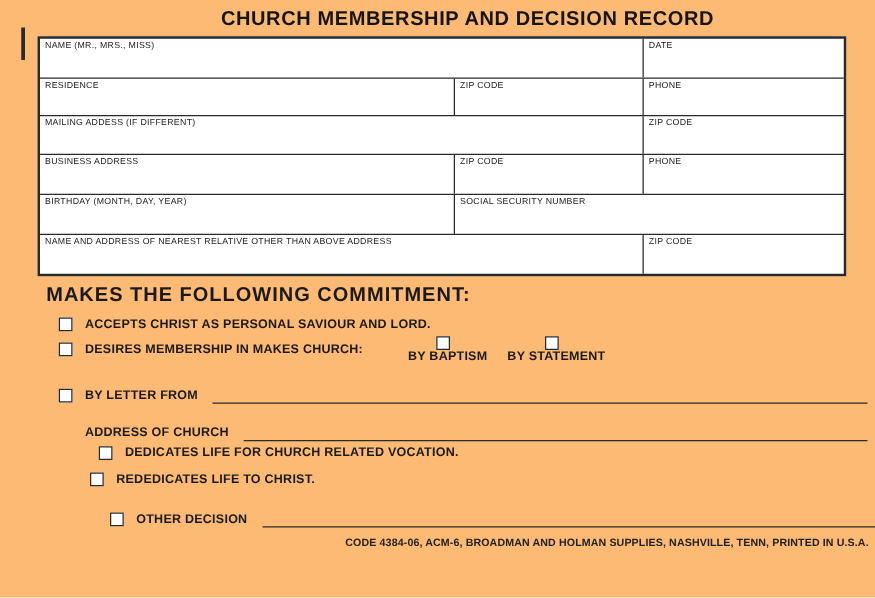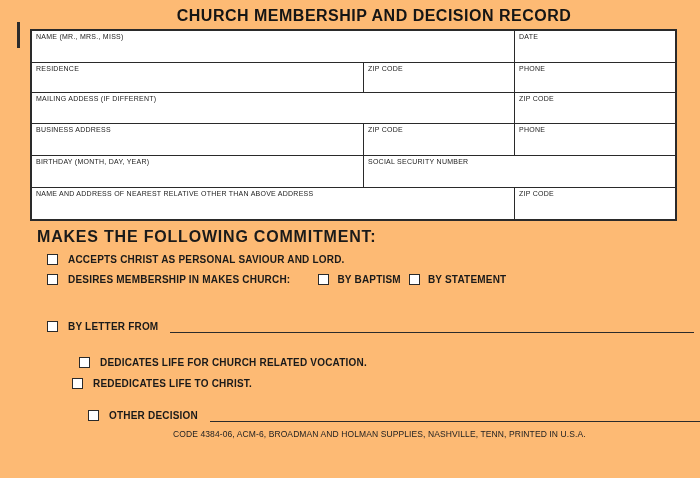--- a/index.html
+++ b/index.html
@@ -40,38 +40,38 @@
   }
   .c-row { position:absolute; left:47px; height:13px; display:flex; align-items:center; }
   .cbx {
     width:11px; height:11px; box-sizing:border-box; border:1.6px solid #2a2a2a;
     background:#fff; flex:0 0 auto;
   }
   .c-label {
     margin-left:10px; font-size:10px; font-weight:bold; letter-spacing:0.2px;
     color:#1a1a1a; white-space:nowrap;
   }
-  .c-option { display:flex; align-items:center; }
+  .c-option { display:flex; align-items:center;flex-direction:column; }
   .opt-baptism { margin-left:28px; }
   .opt-statement { margin-left:8px; }
   .c-option .c-label { margin-left:8px; }
   .fill-line {
     flex:1 1 auto; height:0; border-bottom:1.5px solid #2b2b2b;
     align-self:flex-end; margin-left:12px;
   }
   .row-accepts   { top:253px; }
   .row-desires   { top:273px; }
-  .row-byletter  { top:320px; width:647px; }
+  .row-byletter  { top:310px; width:647px; }
   .row-addrchurch{ top:340px; left:68px; width:626px; }
   .row-dedicates { top:356px;padding-left:32px; }
   .row-rededic   { top:377px;padding-left:25px; }
   .row-other     { top:409px; width:647px;padding-left:41px; }
   .footer {
-    position:absolute; left:173px; top:429px; width:522px; margin:0; text-align:left;
-    font-size:8.5px; font-weight:400; letter-spacing:0.1px; color:#222; white-space:nowrap;
+    position:absolute; left:173px; top:429px; width:522px; margin:0; text-align:right;
+    font-size:8.5px; font-weight:700; letter-spacing:0.1px; color:#222; white-space:nowrap;
   }
 </style>
 </head>
 <body>
 
 <div class="page">
 
   <div class="stray-mark"></div>
 
   <h1 class="title">CHURCH MEMBERSHIP AND DECISION RECORD</h1>
@@ -152,20 +152,24 @@
       <span class="c-label">BY STATEMENT</span>
     </span>
   </div>
 
   <div class="c-row row-byletter">
     <span class="cbx"></span>
     <span class="c-label">BY LETTER FROM</span>
     <span class="fill-line"></span>
   </div>
 
+  <div class="c-row row-addrchurch">
+    <span class="c-label" style="margin-left:0;">ADDRESS OF CHURCH</span>
+    <span class="fill-line"></span>
+  </div>
 
   <div class="c-row row-dedicates">
     <span class="cbx"></span>
     <span class="c-label">DEDICATES LIFE FOR CHURCH RELATED VOCATION.</span>
   </div>
 
   <div class="c-row row-rededic">
     <span class="cbx"></span>
     <span class="c-label">REDEDICATES LIFE TO CHRIST.</span>
   </div>

